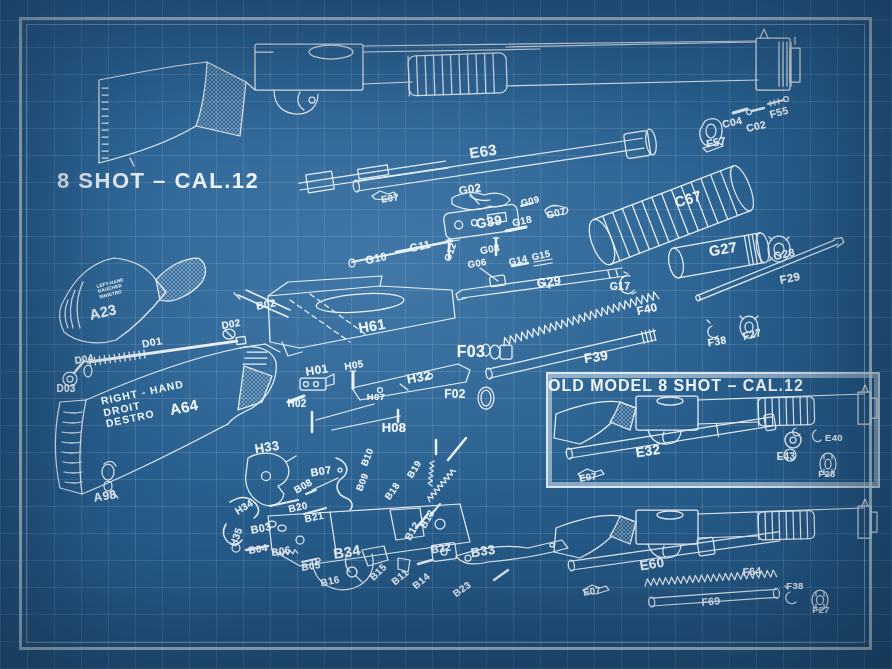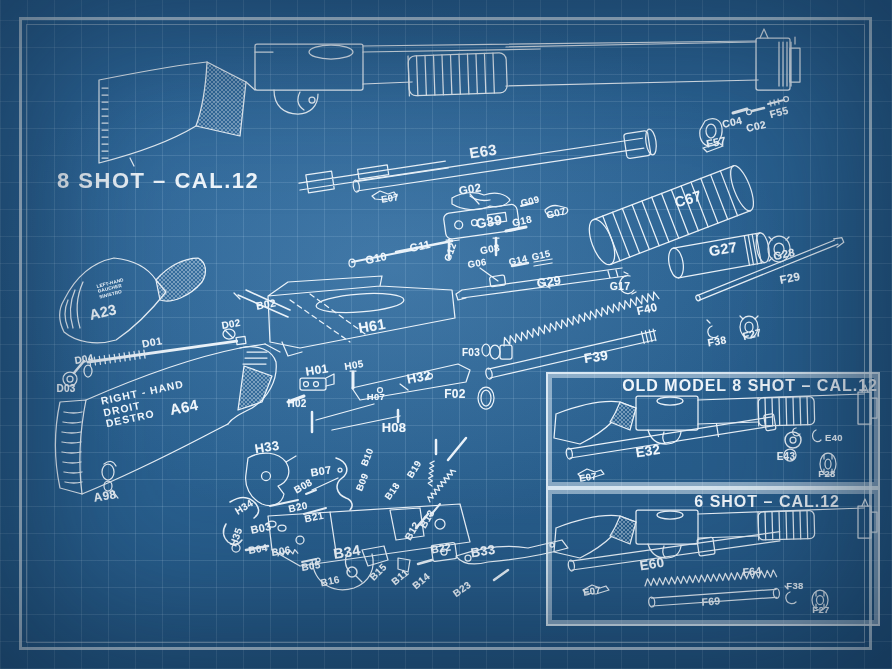--- a/index.html
+++ b/index.html
@@ -24,21 +24,21 @@
   .art{stroke:var(--line);fill:none;stroke-width:1.25;stroke-linecap:round;stroke-linejoin:round;}
   #labels-layer{position:absolute;inset:0;pointer-events:none;}
   .plabel{position:absolute;font-weight:bold;color:var(--label);white-space:nowrap;
     letter-spacing:.3px;transform:translate(-50%,-50%) rotate(var(--r,0deg));
     text-shadow:0 0 1px rgba(220,238,252,.35);}
   #title{position:absolute;left:57px;top:169px;color:#eef5fb;font-weight:bold;line-height:1.08;}
   #title .l1{font-size:36px;letter-spacing:2.5px;}
   #title .l2{font-size:22px;letter-spacing:1.5px;}
   .inset{position:absolute;border:2px solid rgba(236,246,253,.9);
     box-shadow:inset 0 0 0 3px rgba(41,96,143,.0), inset 0 0 0 4px rgba(236,246,253,.5);}
-  .inset-title{position:absolute;top:3px;left:0;width:100%;text-align:right;
+  .inset-title{position:absolute;top:3px;left:0;width:100%;text-align:left;
     font-weight:bold;font-size:16px;letter-spacing:1px;color:#f0f6fb;}
   #inset2 .inset-title{text-align:right;padding-right:38px;box-sizing:border-box;}
   .stock-mark{position:absolute;font-weight:bold;color:#eef5fb;pointer-events:none;
     transform-origin:left top;white-space:nowrap;}
   .stock-mark.small{font-size:4.6px;line-height:5.4px;letter-spacing:.2px;}
   .stock-mark.big{font-size:10.5px;line-height:11.5px;letter-spacing:1px;}
 </style>
 </head>
 <body>
 
@@ -348,23 +348,20 @@
         <path d="M790,592 a6,6 0 1,0 6,10 M788,589 l-3,-3"></path>
         <ellipse cx="820" cy="600" rx="8" ry="10"></ellipse>
           <ellipse cx="820" cy="600" rx="3.5" ry="4.5"></ellipse>
         <path d="M816,592 v4 M824,592 v4 M816,604 v4 M824,604 v4"></path>
       </g>
     </g>
   </svg>
 
   <div class="inset" id="inset1" style="left:546px;top:372px;width:330px;height:112px;">
     <div class="inset-title">OLD MODEL 8 SHOT – CAL.12</div>
-  </div>
-  <div class="inset" id="inset2" style="left:546px;top:488px;width:330px;height:134px;">
-    <div class="inset-title">6 SHOT – CAL.12</div>
   </div>
 
   <div id="title">
     <div class="l2">8 SHOT – CAL.12</div>
   </div>
 
   <div id="labels-layer">
       <span class="plabel" style="left: 779px; top: 112px; font-size: 10.5px; --r: -15deg;">F55</span>
       <span class="plabel" style="left: 756px; top: 126px; font-size: 10.5px; --r: -12deg;">C02</span>
       <span class="plabel" style="left: 732px; top: 122px; font-size: 10.5px; --r: -12deg;">C04</span>
@@ -386,21 +383,21 @@
       <span class="plabel" style="left: 549px; top: 282px; font-size: 12.5px; --r: -9deg;">G29</span>
       <span class="plabel" style="left: 620px; top: 286px; font-size: 10.5px; --r: 0deg;">G17</span>
       <span class="plabel" style="left: 688px; top: 199px; font-size: 14.5px; --r: -16deg;">C67</span>
       <span class="plabel" style="left: 723px; top: 249px; font-size: 14.5px; --r: -9deg;">G27</span>
       <span class="plabel" style="left: 784px; top: 254px; font-size: 11px; --r: -12deg;">G28</span>
       <span class="plabel" style="left: 790px; top: 278px; font-size: 11.5px; --r: -11deg;">F29</span>
       <span class="plabel" style="left: 647px; top: 309px; font-size: 11.5px; --r: -13deg;">F40</span>
       <span class="plabel" style="left: 717px; top: 341px; font-size: 10.5px; --r: -10deg;">F38</span>
       <span class="plabel" style="left: 752px; top: 334px; font-size: 10.5px; --r: -14deg;">F27</span>
       <span class="plabel" style="left: 596px; top: 357px; font-size: 13.5px; --r: -9deg;">F39</span>
-      <span class="plabel" style="left: 471px; top: 352px; font-size: 10px; --r: 0deg;">F03</span>
+      <span class="plabel" style="left: 471px; top: 352px; font-size: 16px; --r: 0deg;">F03</span>
       <span class="plabel" style="left: 455px; top: 394px; font-size: 12px; --r: 0deg;">F02</span>
       <span class="plabel" style="left: 103px; top: 312px; font-size: 14.5px; --r: -13deg;">A23</span>
       <span class="plabel" style="left: 266px; top: 304px; font-size: 10.5px; --r: -10deg;">B02</span>
       <span class="plabel" style="left: 231px; top: 324px; font-size: 10px; --r: -10deg;">D02</span>
       <span class="plabel" style="left: 152px; top: 342px; font-size: 10.5px; --r: -11deg;">D01</span>
       <span class="plabel" style="left: 84px; top: 359px; font-size: 10px; --r: -10deg;">D04</span>
       <span class="plabel" style="left: 66px; top: 388px; font-size: 10px; --r: 0deg;">D03</span>
       <span class="plabel" style="left: 372px; top: 326px; font-size: 14.5px; --r: -9deg;">H61</span>
       <span class="plabel" style="left: 317px; top: 370px; font-size: 12px; --r: -9deg;">H01</span>
       <span class="plabel" style="left: 354px; top: 365px; font-size: 10px; --r: -9deg;">H05</span>

